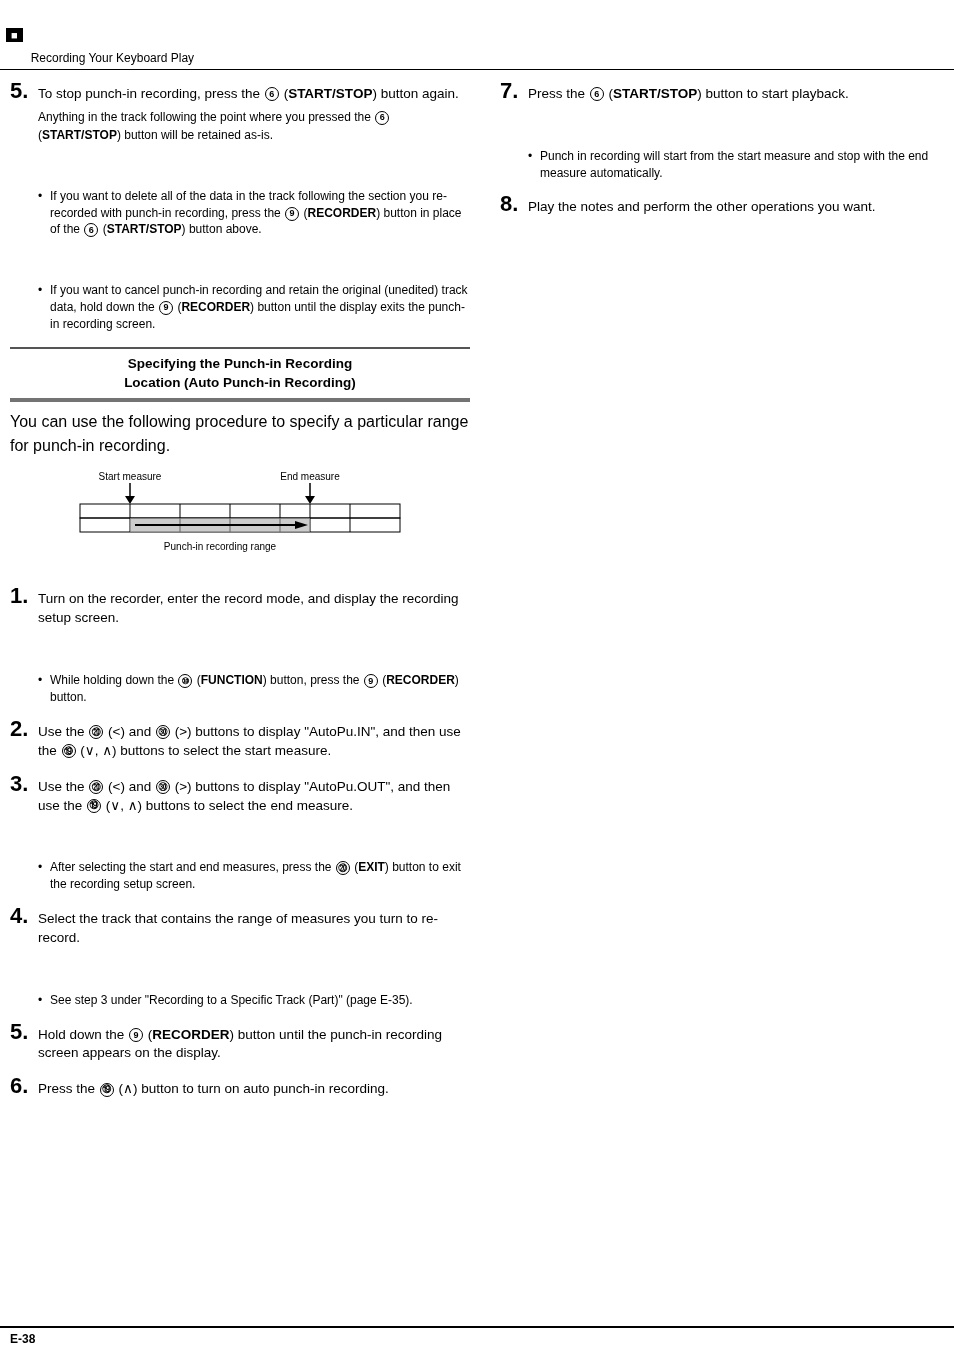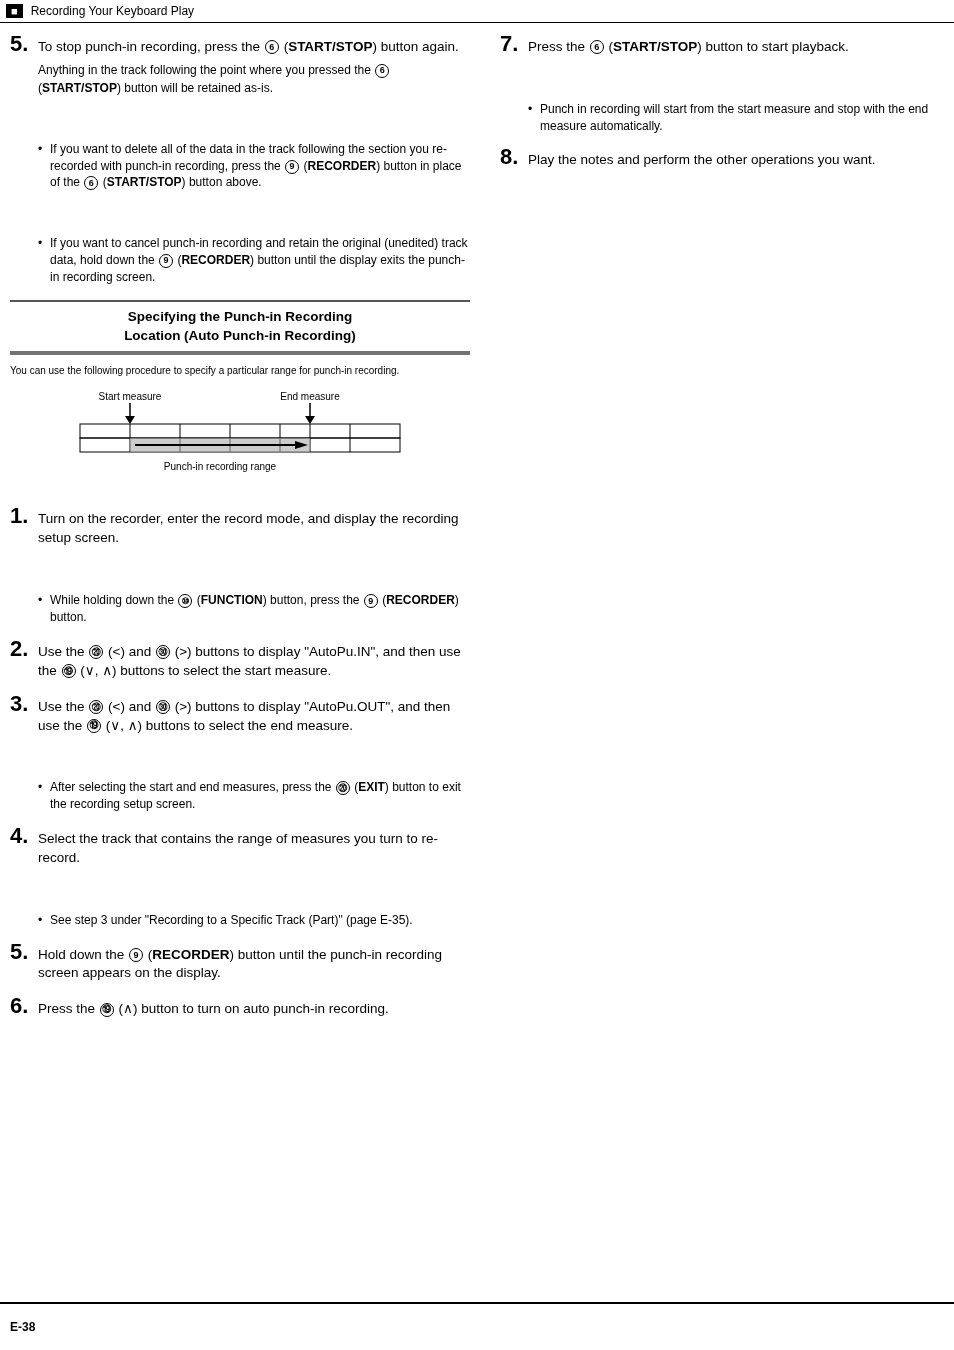--- a/index.html
+++ b/index.html
@@ -27,20 +27,21 @@
     .header-black-box {
       background: #000;
       color: #fff;
       font-size: 11px;
       padding: 1px 5px;
       margin-right: 8px;
       font-weight: bold;
     }
     .header-title {
       font-size: 12px;
+      margin-top: 47px;
     }
     .content-area {
       display: flex;
       padding: 10px 10px 10px 10px;
     }
     .left-col {
       width: 480px;
       padding-right: 20px;
     }
     .right-col {
@@ -93,21 +94,21 @@
       font-size: 13.5px;
       font-weight: bold;
       text-align: center;
       border-top: 2px solid #555;
       border-bottom: 4px solid #737373;
       padding: 6px 10px;
       margin: 14px 0 8px 0;
       line-height: 1.4;
     }
     .section-intro {
-      font-size: 10px;
+      font-size: 16px;
       line-height: 1.5;
     }
     
     .diagram-container {
       display: flex;
       flex-direction: column;
       align-items: center;
       margin: 10px 0 14px 0;
     }
     .diagram-svg-wrap {
@@ -127,21 +128,21 @@
       vertical-align: middle;
       margin: 0 1px;
       line-height: 1;
     }
     .footer-bar {
       position: absolute;
       bottom: 0;
       left: 0;
       right: 0;
       border-top: 2px solid #000;
-      padding: 16px 10px;
+      padding: 4px 10px;
       font-size: 12px;
       font-weight: bold;
       display: flex;
       align-items: center;
     }
   </style>
 </head>
 <body>
 
 <div class="page">

